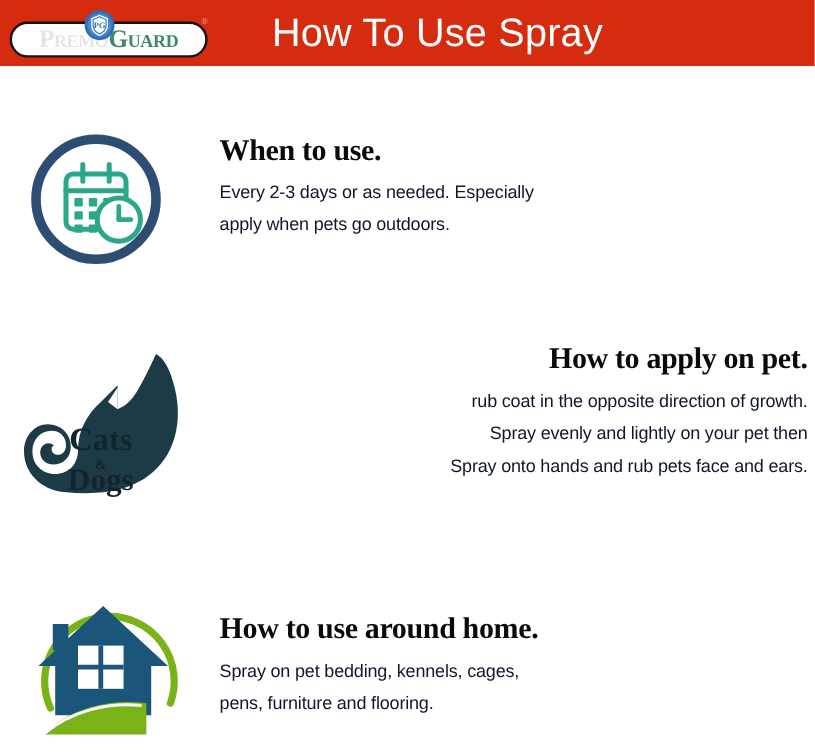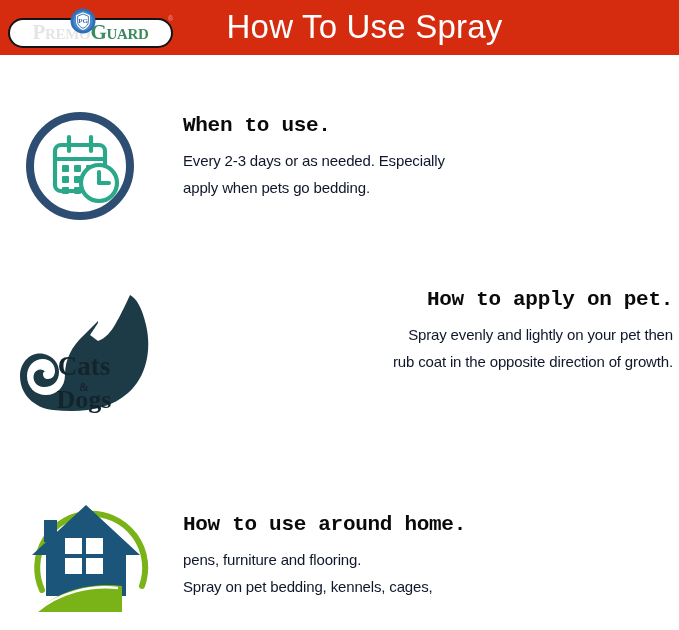--- a/index.html
+++ b/index.html
@@ -108,22 +108,22 @@
     left: 14px;
     top: 0;
   }
   .sec-text {
     position: absolute;
     left: 183px;
     top: 0;
     width: 490px;
   }
   .sec-heading {
-    font-family: Liberation Mono, monospace;
-    font-size: 21px;
+    font-family: Liberation Serif, serif;
+    font-size: 25px;
     font-weight: 700;
     color: #0a0a0a;
     letter-spacing: -0.3px;
     margin: 0 0 6px 0;
     line-height: 30px;
     white-space: nowrap;
   }
   .sec-body {
     font-family: "Liberation Sans", sans-serif;
     font-size: 15px;
@@ -196,21 +196,21 @@
         <line x1="85" y1="76" x2="85" y2="65"></line>
         <line x1="85" y1="76" x2="95" y2="76"></line>
       </g>
     </svg>
   </div>
 
   <div class="sec-text" id="text-when">
     <div class="sec-heading">When to use.</div>
     <div class="sec-body">
       <div>Every 2-3 days or as needed. Especially</div>
-      <div>apply when pets go bedding.</div>
+      <div>apply when pets go outdoors.</div>
     </div>
   </div>
 </div>
 
 <div class="section" id="section-apply">
 
   <div class="sec-icon" id="icon-pets">
     <svg width="150" height="145" viewBox="0 0 150 145">
 
       <path d="M118 12
@@ -240,22 +240,23 @@
 
       <text x="72" y="92" text-anchor="middle" font-family="Liberation Serif, serif" font-size="27" font-weight="700" fill="#14242c">Cats</text>
       <text x="72" y="108" text-anchor="middle" font-family="Liberation Serif, serif" font-size="12" font-weight="700" fill="#14242c">&amp;</text>
       <text x="72" y="125" text-anchor="middle" font-family="Liberation Serif, serif" font-size="26" font-weight="700" fill="#14242c">Dogs</text>
     </svg>
   </div>
 
   <div class="sec-text" id="text-apply">
     <div class="sec-heading">How to apply on pet.</div>
     <div class="sec-body">
+      <div>rub coat in the opposite direction of growth.</div>
       <div>Spray evenly and lightly on your pet then</div>
-      <div>rub coat in the opposite direction of growth.</div>
+      <div>Spray onto hands and rub pets face and ears.</div>
     </div>
   </div>
 </div>
 
 <div class="section" id="section-home">
 
   <div class="sec-icon" id="icon-home">
     <svg width="150" height="150" viewBox="0 0 150 150">
 
       <path d="M 124 108 A 54 54 0 1 0 24 112" fill="none" stroke="#7ab317" stroke-width="6" stroke-linecap="round"></path>
@@ -271,17 +272,17 @@
       </g>
 
       <path d="M18 134 C40 112 74 104 104 108 L104 134 Z" fill="#7ab317"></path>
       <path d="M18 134 C42 114 72 107 100 110" fill="none" stroke="#ffffff" stroke-width="2.5"></path>
     </svg>
   </div>
 
   <div class="sec-text" id="text-home">
     <div class="sec-heading">How to use around home.</div>
     <div class="sec-body">
+      <div>Spray on pet bedding, kennels, cages,</div>
       <div>pens, furniture and flooring.</div>
-      <div>Spray on pet bedding, kennels, cages,</div>
     </div>
   </div>
 </div>
 
 </body></html>

